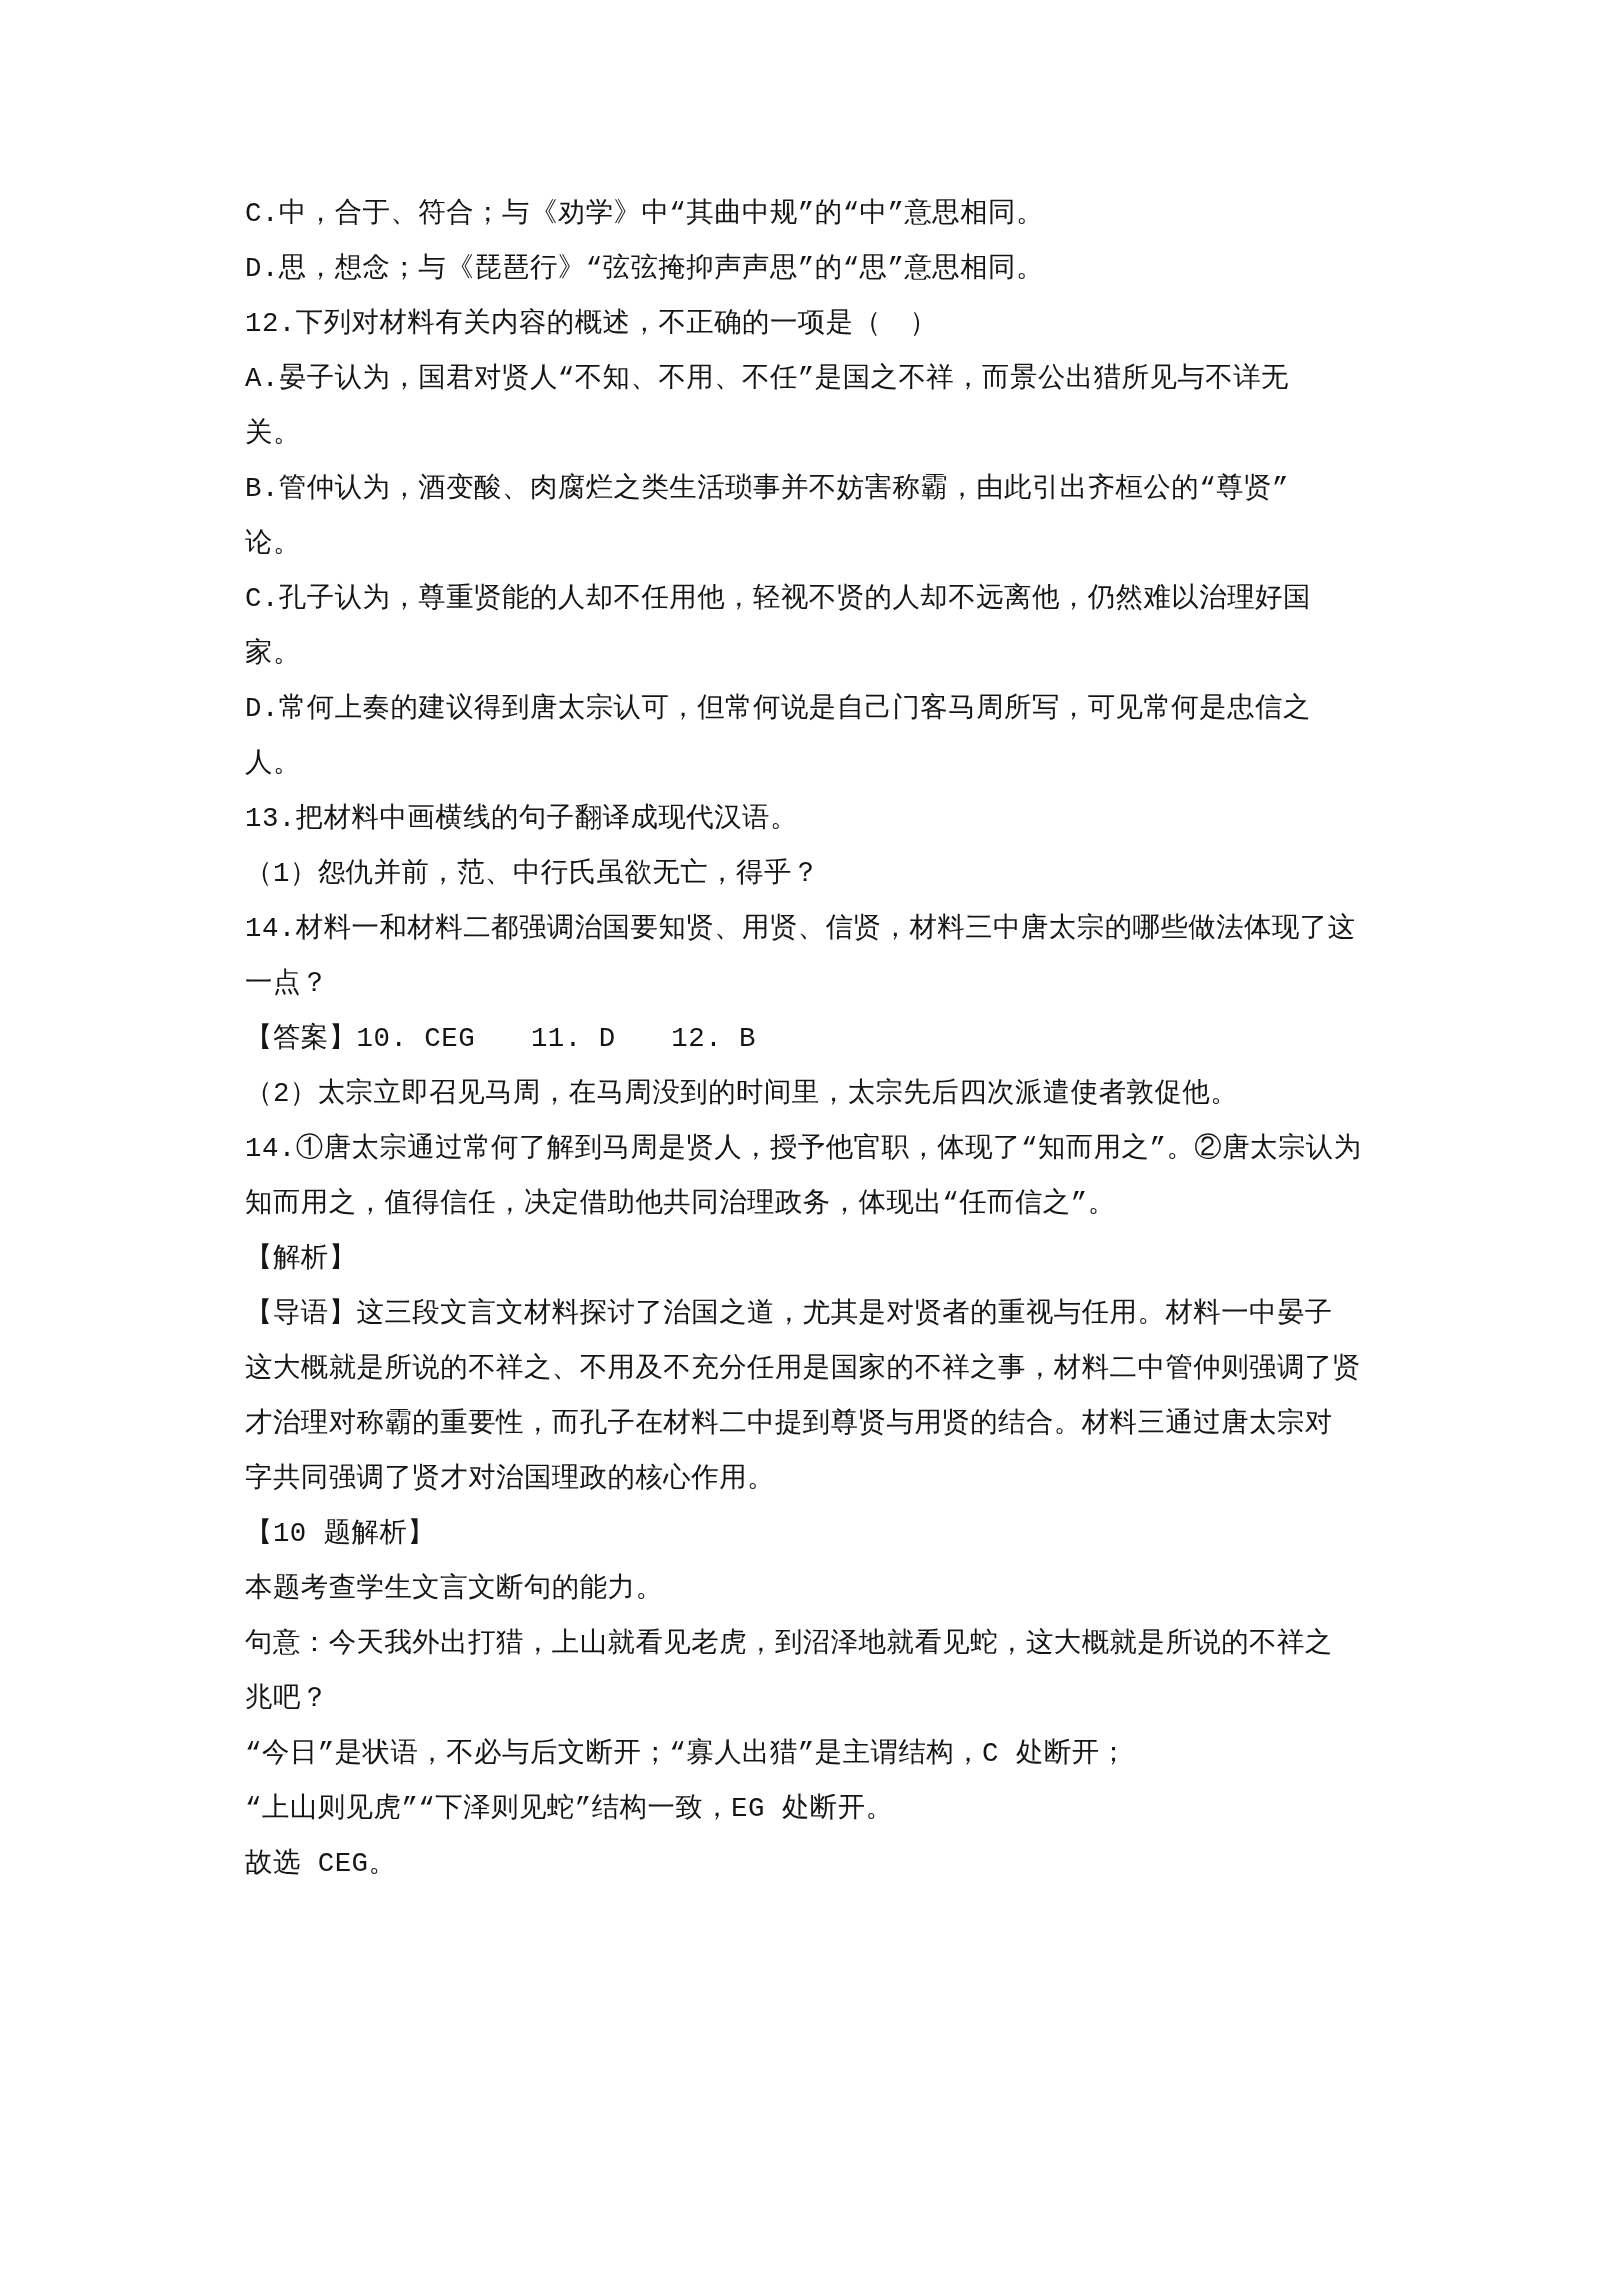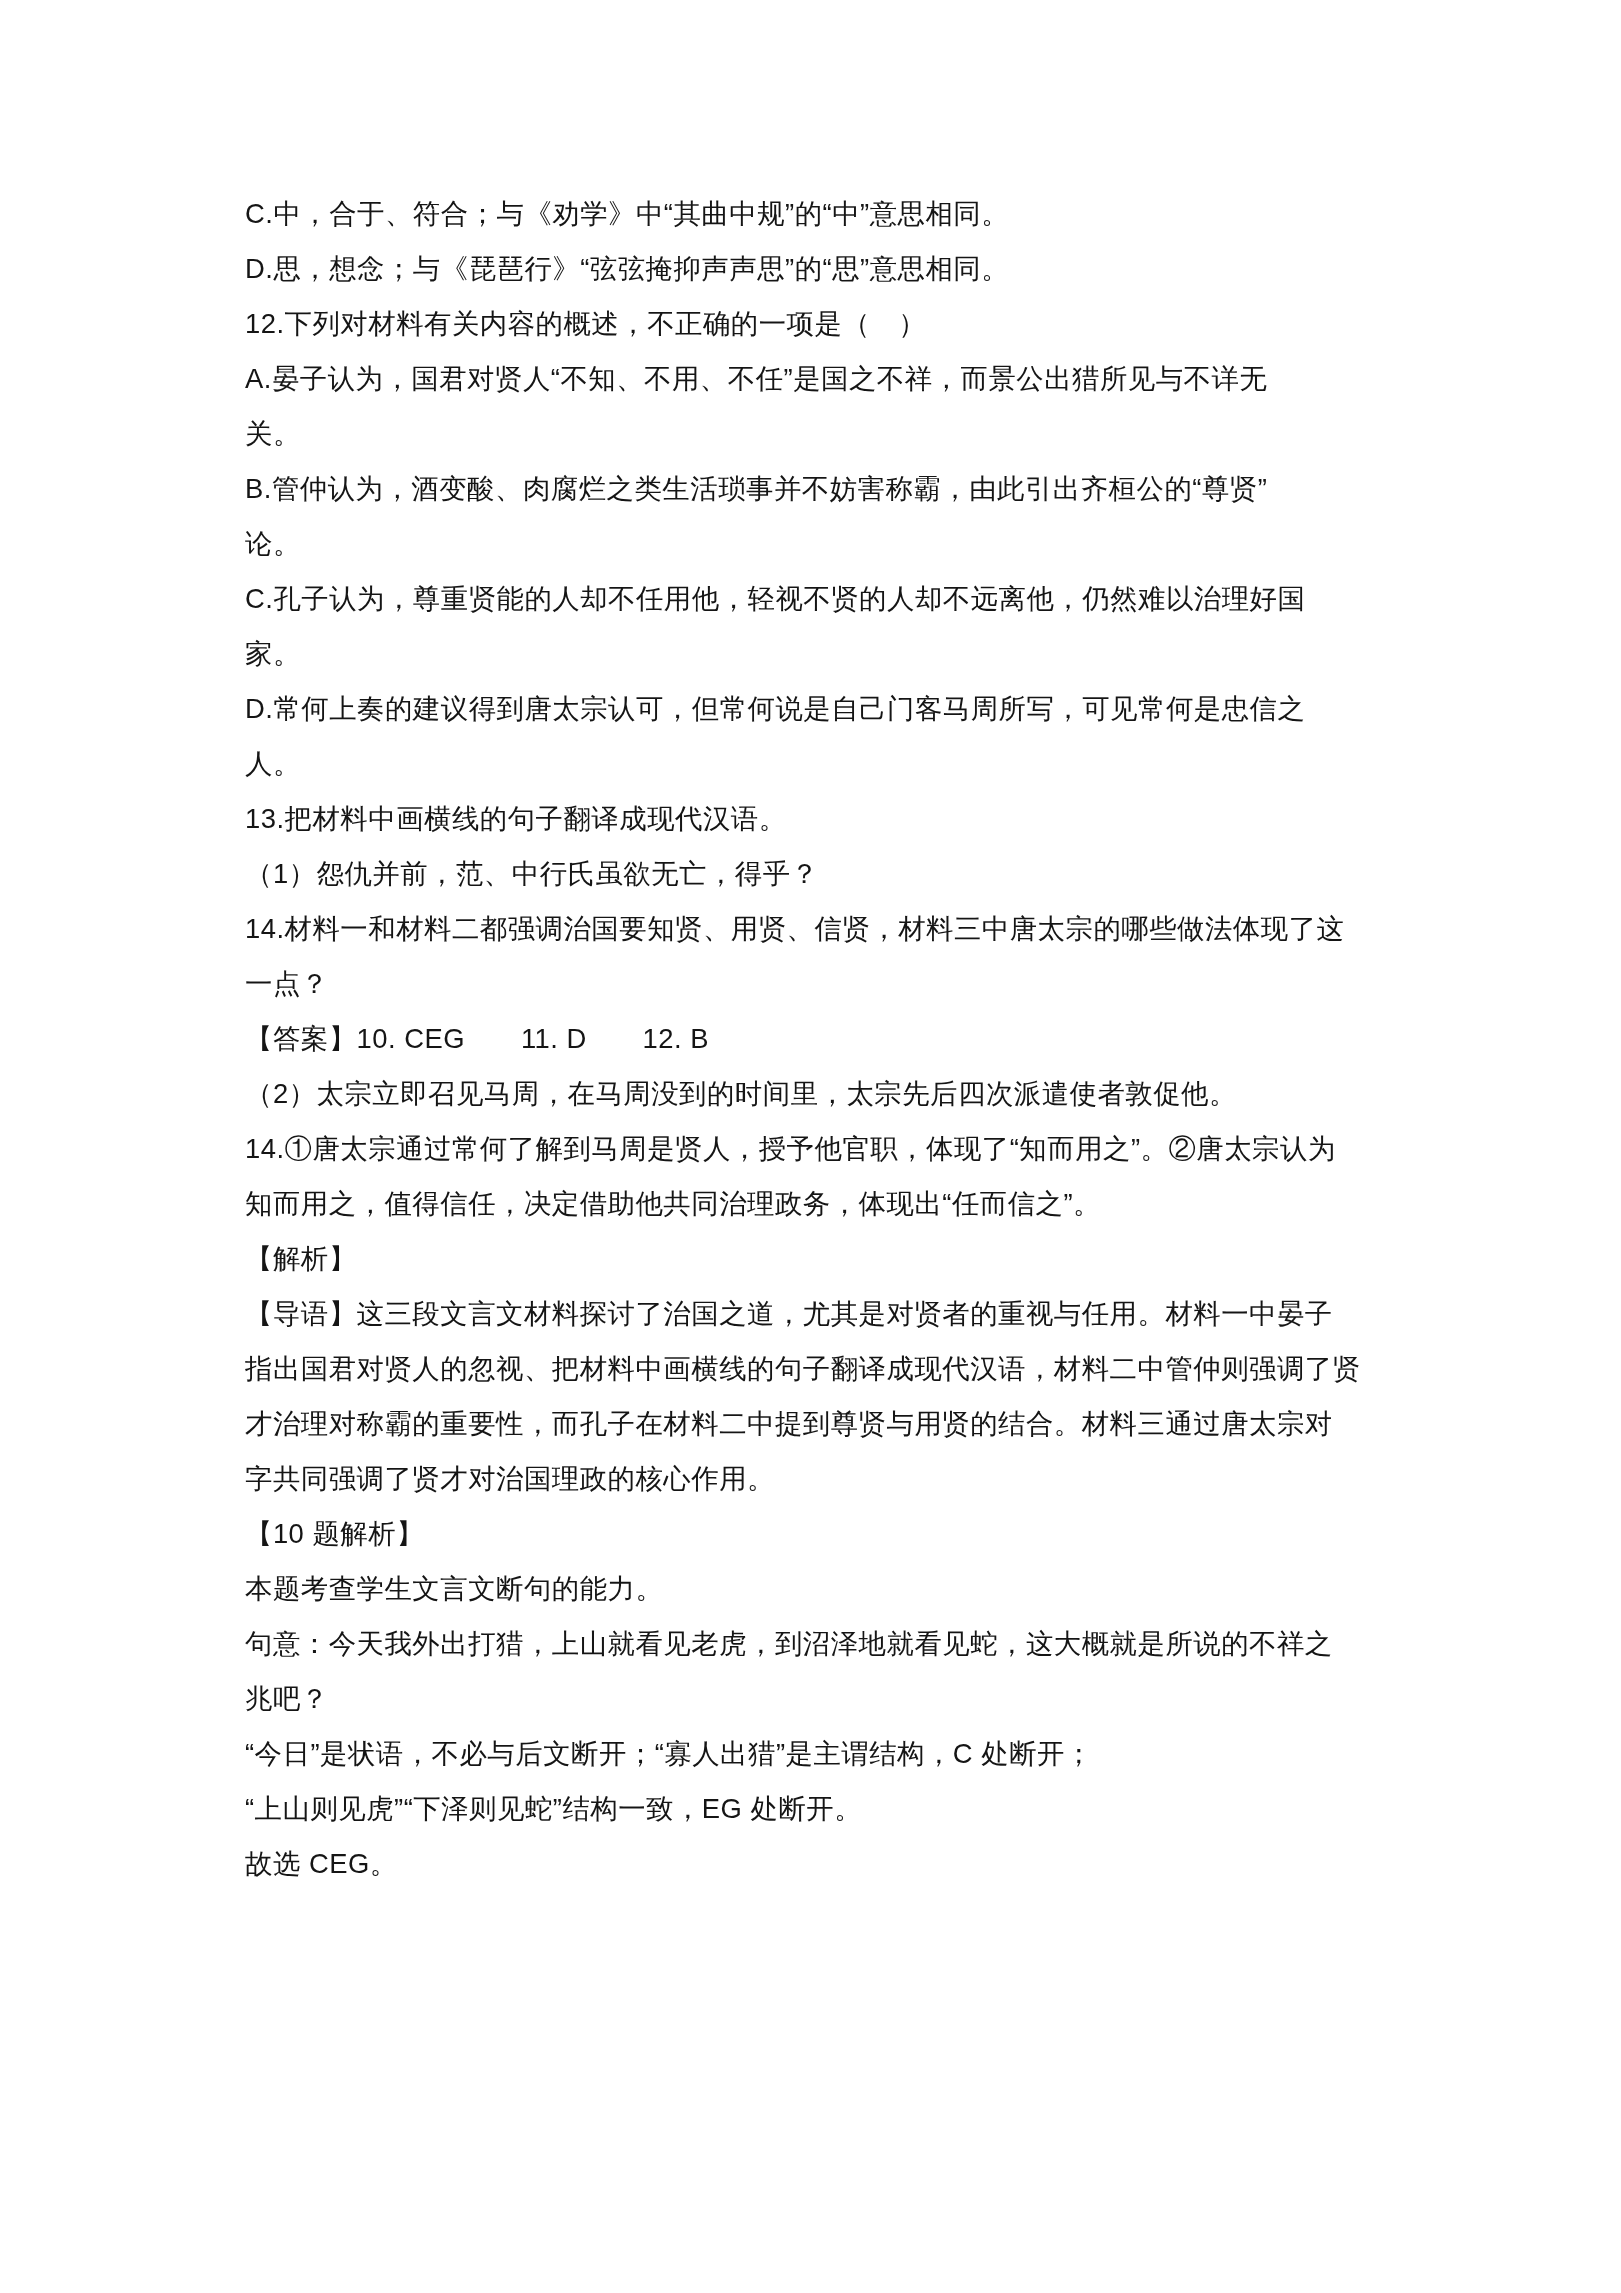--- a/index.html
+++ b/index.html
@@ -14,21 +14,21 @@
     position: relative;
     width: 1621px;
     height: 2294px;
     background: #ffffff;
   }
   .doc-body {
     position: absolute;
     left: 245px;
     top: 186px;
     width: 1142px;
-    font-family: Liberation Sans, sans-serif;
+    font-family: Liberation Mono, monospace;
     font-size: 27.4px;
     color: #151515;
     font-weight: 400;
   }
   .line {
     height: 55px;
     line-height: 55px;
     white-space: pre;
     letter-spacing: 0.5px;
   }
@@ -52,21 +52,21 @@
       <div class="line">13.把材料中画横线的句子翻译成现代汉语。</div>
       <div class="line">（1）怨仇并前，范、中行氏虽欲无亡，得乎？</div>
       <div class="line">14.材料一和材料二都强调治国要知贤、用贤、信贤，材料三中唐太宗的哪些做法体现了这</div>
       <div class="line">一点？</div>
       <div class="line">【答案】10. CEG　　11. D　　12. B</div>
       <div class="line">（2）太宗立即召见马周，在马周没到的时间里，太宗先后四次派遣使者敦促他。</div>
       <div class="line">14.①唐太宗通过常何了解到马周是贤人，授予他官职，体现了“知而用之”。②唐太宗认为</div>
       <div class="line">知而用之，值得信任，决定借助他共同治理政务，体现出“任而信之”。</div>
       <div class="line">【解析】</div>
       <div class="line">【导语】这三段文言文材料探讨了治国之道，尤其是对贤者的重视与任用。材料一中晏子</div>
-      <div class="line">指出国君对贤人的忽视、把材料中画横线的句子翻译成现代汉语，材料二中管仲则强调了贤</div>
+      <div class="line">这大概就是所说的不祥之、不用及不充分任用是国家的不祥之事，材料二中管仲则强调了贤</div>
       <div class="line">才治理对称霸的重要性，而孔子在材料二中提到尊贤与用贤的结合。材料三通过唐太宗对</div>
       <div class="line">字共同强调了贤才对治国理政的核心作用。</div>
       <div class="line">【10 题解析】</div>
       <div class="line">本题考查学生文言文断句的能力。</div>
       <div class="line">句意：今天我外出打猎，上山就看见老虎，到沼泽地就看见蛇，这大概就是所说的不祥之</div>
       <div class="line">兆吧？</div>
       <div class="line">“今日”是状语，不必与后文断开；“寡人出猎”是主谓结构，C 处断开；</div>
       <div class="line">“上山则见虎”“下泽则见蛇”结构一致，EG 处断开。</div>
       <div class="line">故选 CEG。</div>
     </div>

